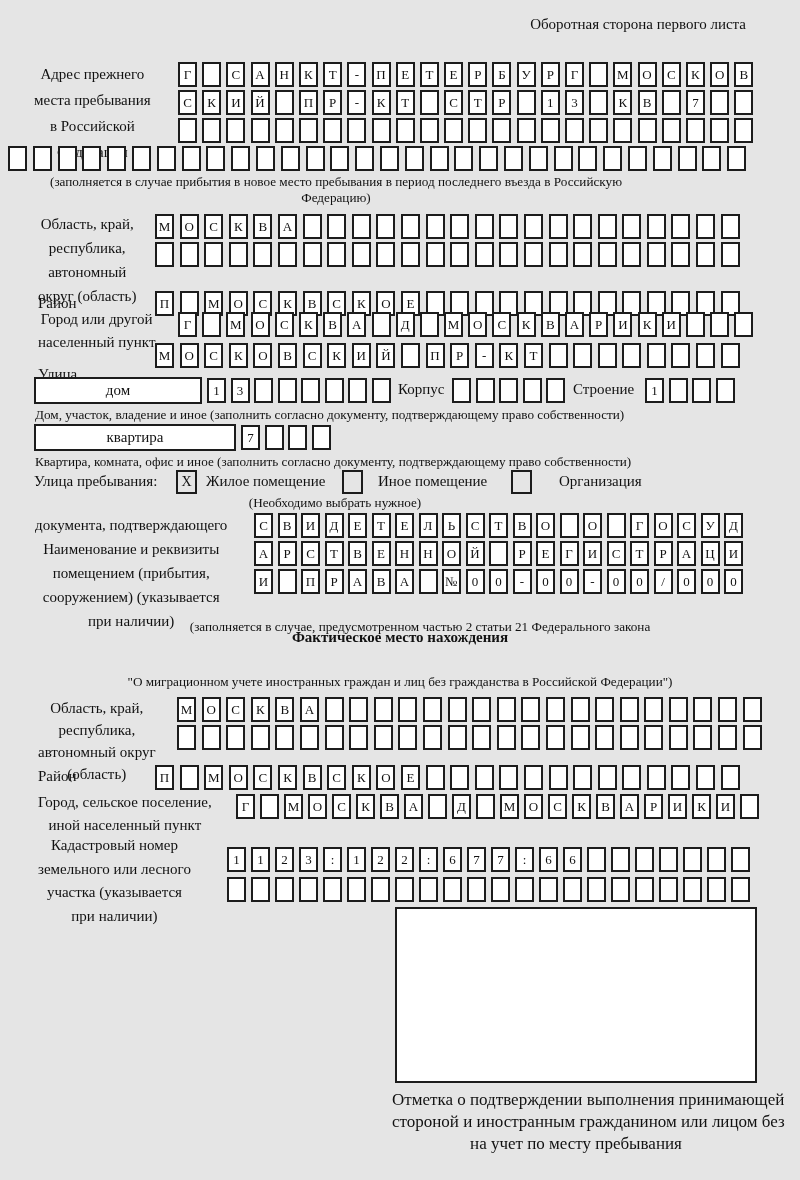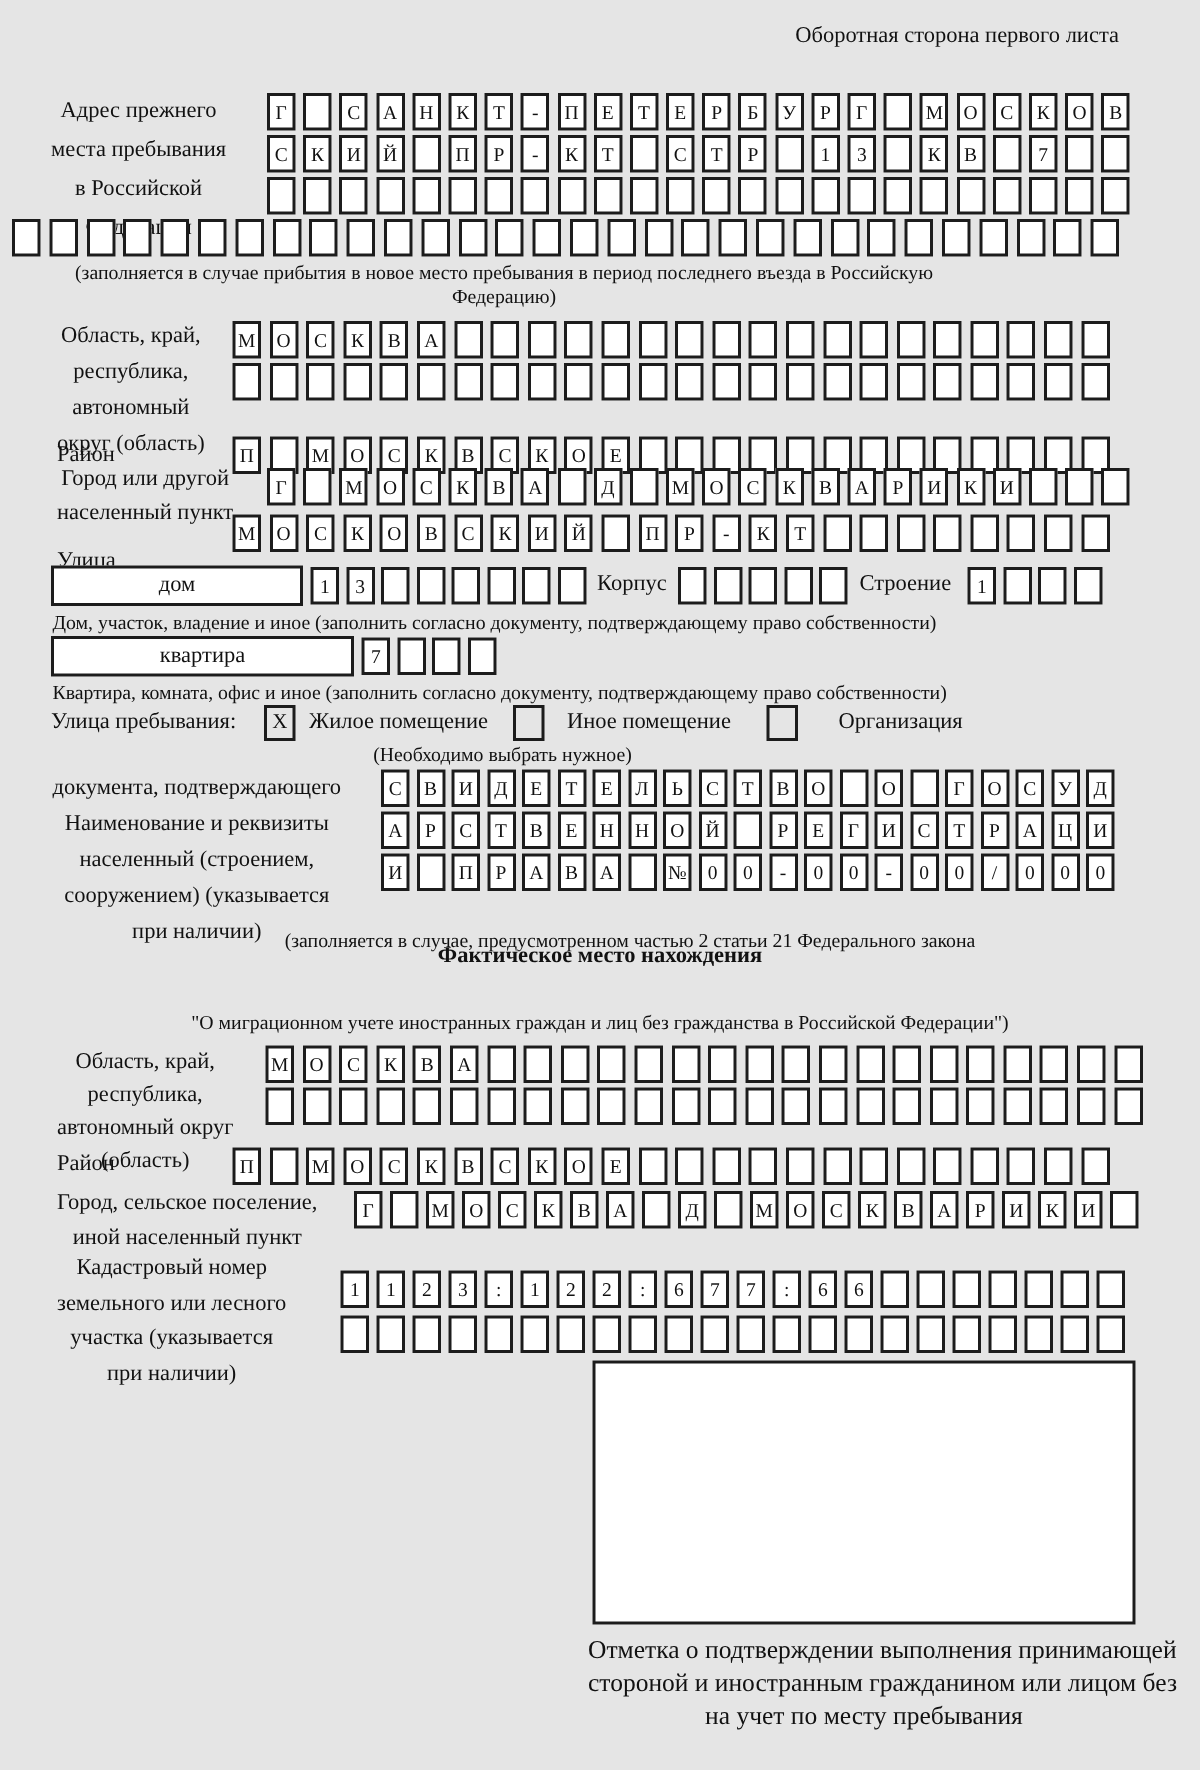--- a/index.html
+++ b/index.html
@@ -336,21 +336,21 @@
   <div class="t" style="left:206px;top:473px;">Жилое помещение</div>
   <div class="chk" style="left:342px;top:470px;"></div>
   <div class="t" style="left:378px;top:473px;">Иное помещение</div>
   <div class="chk" style="left:511px;top:470px;"></div>
   <div class="t" style="left:559px;top:473px;">Организация</div>
   <div class="t small center" style="left:180px;top:495px;width:310px;">(Необходимо выбрать нужное)</div>
 
   <div class="labelblock" style="left:35px;top:513px;line-height:24px;">
     <div>документа, подтверждающего</div>
     <div>Наименование и реквизиты</div>
-    <div>населенный (строением,</div>
+    <div>помещением (прибытия,</div>
     <div>сооружением) (указывается</div>
     <div>при наличии)</div>
   </div>
   <div class="row g45" style="left:254px;top:513px;">
       <span class="cell">С</span>
       <span class="cell">В</span>
       <span class="cell">И</span>
       <span class="cell">Д</span>
       <span class="cell">Е</span>
       <span class="cell">Т</span>

